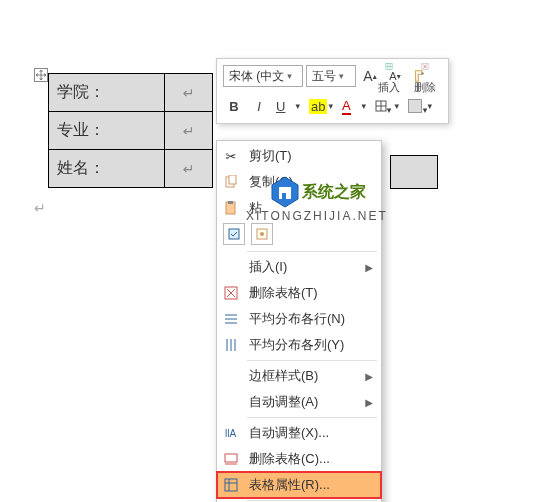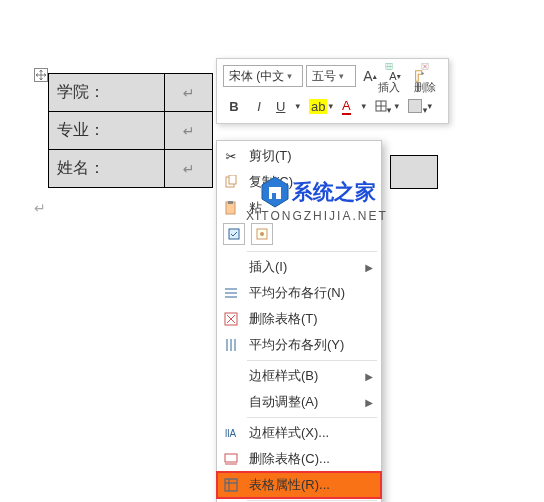--- a/index.html
+++ b/index.html
@@ -19,27 +19,27 @@
 .ibtn{width:22px;height:22px;display:flex;align-items:center;justify-content:center;font-size:13px;color:#444;border:1px solid transparent}
 .ibtn.dd{width:30px;justify-content:space-between;padding:0 2px}
 .bigbtn{display:flex;flex-direction:column;align-items:center;justify-content:center;width:34px;height:52px;font-size:11px;color:#444;gap:10px}
 .bigbtn .bicon{width:18px;height:18px}
 .mini-right{position:absolute;right:6px;top:4px;display:flex;gap:2px}
 .swatch{width:14px;height:14px}
 .ctx{position:absolute;left:216px;top:140px;width:166px;background:#fff;border:1px solid #c8c8c8;box-shadow:3px 3px 8px rgba(0,0,0,.25);padding:2px 0}
 .ctx-item{display:flex;align-items:center;height:26px;padding:0 8px 0 4px;font-size:13px;color:#333;gap:8px;position:relative}
 .ctx-item .icn{width:20px;height:20px;display:flex;align-items:center;justify-content:center;flex-shrink:0}
 .ctx-item .arr{margin-left:auto;color:#666;font-size:10px}
-.ctx-item.hover{background:#f97316}
+.ctx-item.hover{background:#fdba74}
 .ctx-item.hl{outline:2px solid #e33;outline-offset:-1px}
 .ctx-sep{height:1px;background:#e1e1e1;margin:2px 4px 2px 30px}
 .icnrow{display:flex;gap:6px;padding:2px 6px 4px 6px}
 .icnrow .sq{width:22px;height:22px;border:1px solid #bbb;display:flex;align-items:center;justify-content:center}
 .wm{position:absolute;left:246px;top:175px;pointer-events:none;display:flex;flex-direction:column;align-items:center}
-.wm-top{font-size:21px;font-weight:700;color:#1d4ed8;display:flex;align-items:center;gap:0}
+.wm-top{font-size:16px;font-weight:700;color:#4d7c0f;display:flex;align-items:center;gap:0}
 .wm-sub{font-size:12px;letter-spacing:2px;color:#555}
 .wm-logo{width:34px;height:34px}
 .endp{position:absolute;left:34px;top:200px;color:#aaa;font-size:14px}
 .tblend{position:absolute;left:390px;top:155px;width:48px;height:34px;border:1px solid #000;background:#dcdcdc}
 .chev{font-size:9px}
 </style>
 </head>
 <body>
 
 <div class="canvas">
@@ -188,39 +188,39 @@
   </div>
   <div class="ctx-sep"></div>
   <div class="ctx-item">
     <span class="icn"></span>
     <span>插入(I)</span>
       <span class="arr">▶</span>
   </div>
   <div class="ctx-item">
     <span class="icn">
         <svg width="14" height="14" viewBox="0 0 14 14">
+          <rect x="1" y="1" width="12" height="12" fill="none" stroke="#c55"></rect>
+          <path d="M3 3l8 8M11 3l-8 8" stroke="#c55"></path>
+        </svg>
+      </span>
+    <span>删除表格(T)</span>
+  </div>
+  <div class="ctx-item">
+    <span class="icn">
+        <svg width="14" height="14" viewBox="0 0 14 14">
           <line x1="1" y1="3" x2="13" y2="3" stroke="#369"></line>
           <line x1="1" y1="7" x2="13" y2="7" stroke="#369"></line>
           <line x1="1" y1="11" x2="13" y2="11" stroke="#369"></line>
         </svg>
       </span>
     <span>平均分布各行(N)</span>
   </div>
   <div class="ctx-item">
     <span class="icn">
         <svg width="14" height="14" viewBox="0 0 14 14">
-          <rect x="1" y="1" width="12" height="12" fill="none" stroke="#c55"></rect>
-          <path d="M3 3l8 8M11 3l-8 8" stroke="#c55"></path>
-        </svg>
-      </span>
-    <span>删除表格(T)</span>
-  </div>
-  <div class="ctx-item">
-    <span class="icn">
-        <svg width="14" height="14" viewBox="0 0 14 14">
           <line x1="3" y1="1" x2="3" y2="13" stroke="#369"></line>
           <line x1="7" y1="1" x2="7" y2="13" stroke="#369"></line>
           <line x1="11" y1="1" x2="11" y2="13" stroke="#369"></line>
         </svg>
       </span>
     <span>平均分布各列(Y)</span>
   </div>
   <div class="ctx-sep"></div>
   <div class="ctx-item">
     <span class="icn"></span>
@@ -232,21 +232,21 @@
     <span>自动调整(A)</span>
       <span class="arr">▶</span>
   </div>
   <div class="ctx-sep"></div>
   <div class="ctx-item">
     <span class="icn">
         <svg width="14" height="14" viewBox="0 0 14 14">
           <text x="1" y="11" font-size="10" fill="#369">llA</text>
         </svg>
       </span>
-    <span>边框样式(X)...</span>
+    <span>自动调整(X)...</span>
   </div>
   <div class="ctx-item">
     <span class="icn">
         <svg width="14" height="14" viewBox="0 0 14 14">
           <rect x="1" y="2" width="12" height="8" fill="none" stroke="#c55"></rect>
           <line x1="1" y1="12" x2="13" y2="12" stroke="#c55"></line>
         </svg>
       </span>
     <span>删除表格(C)...</span>
   </div>

